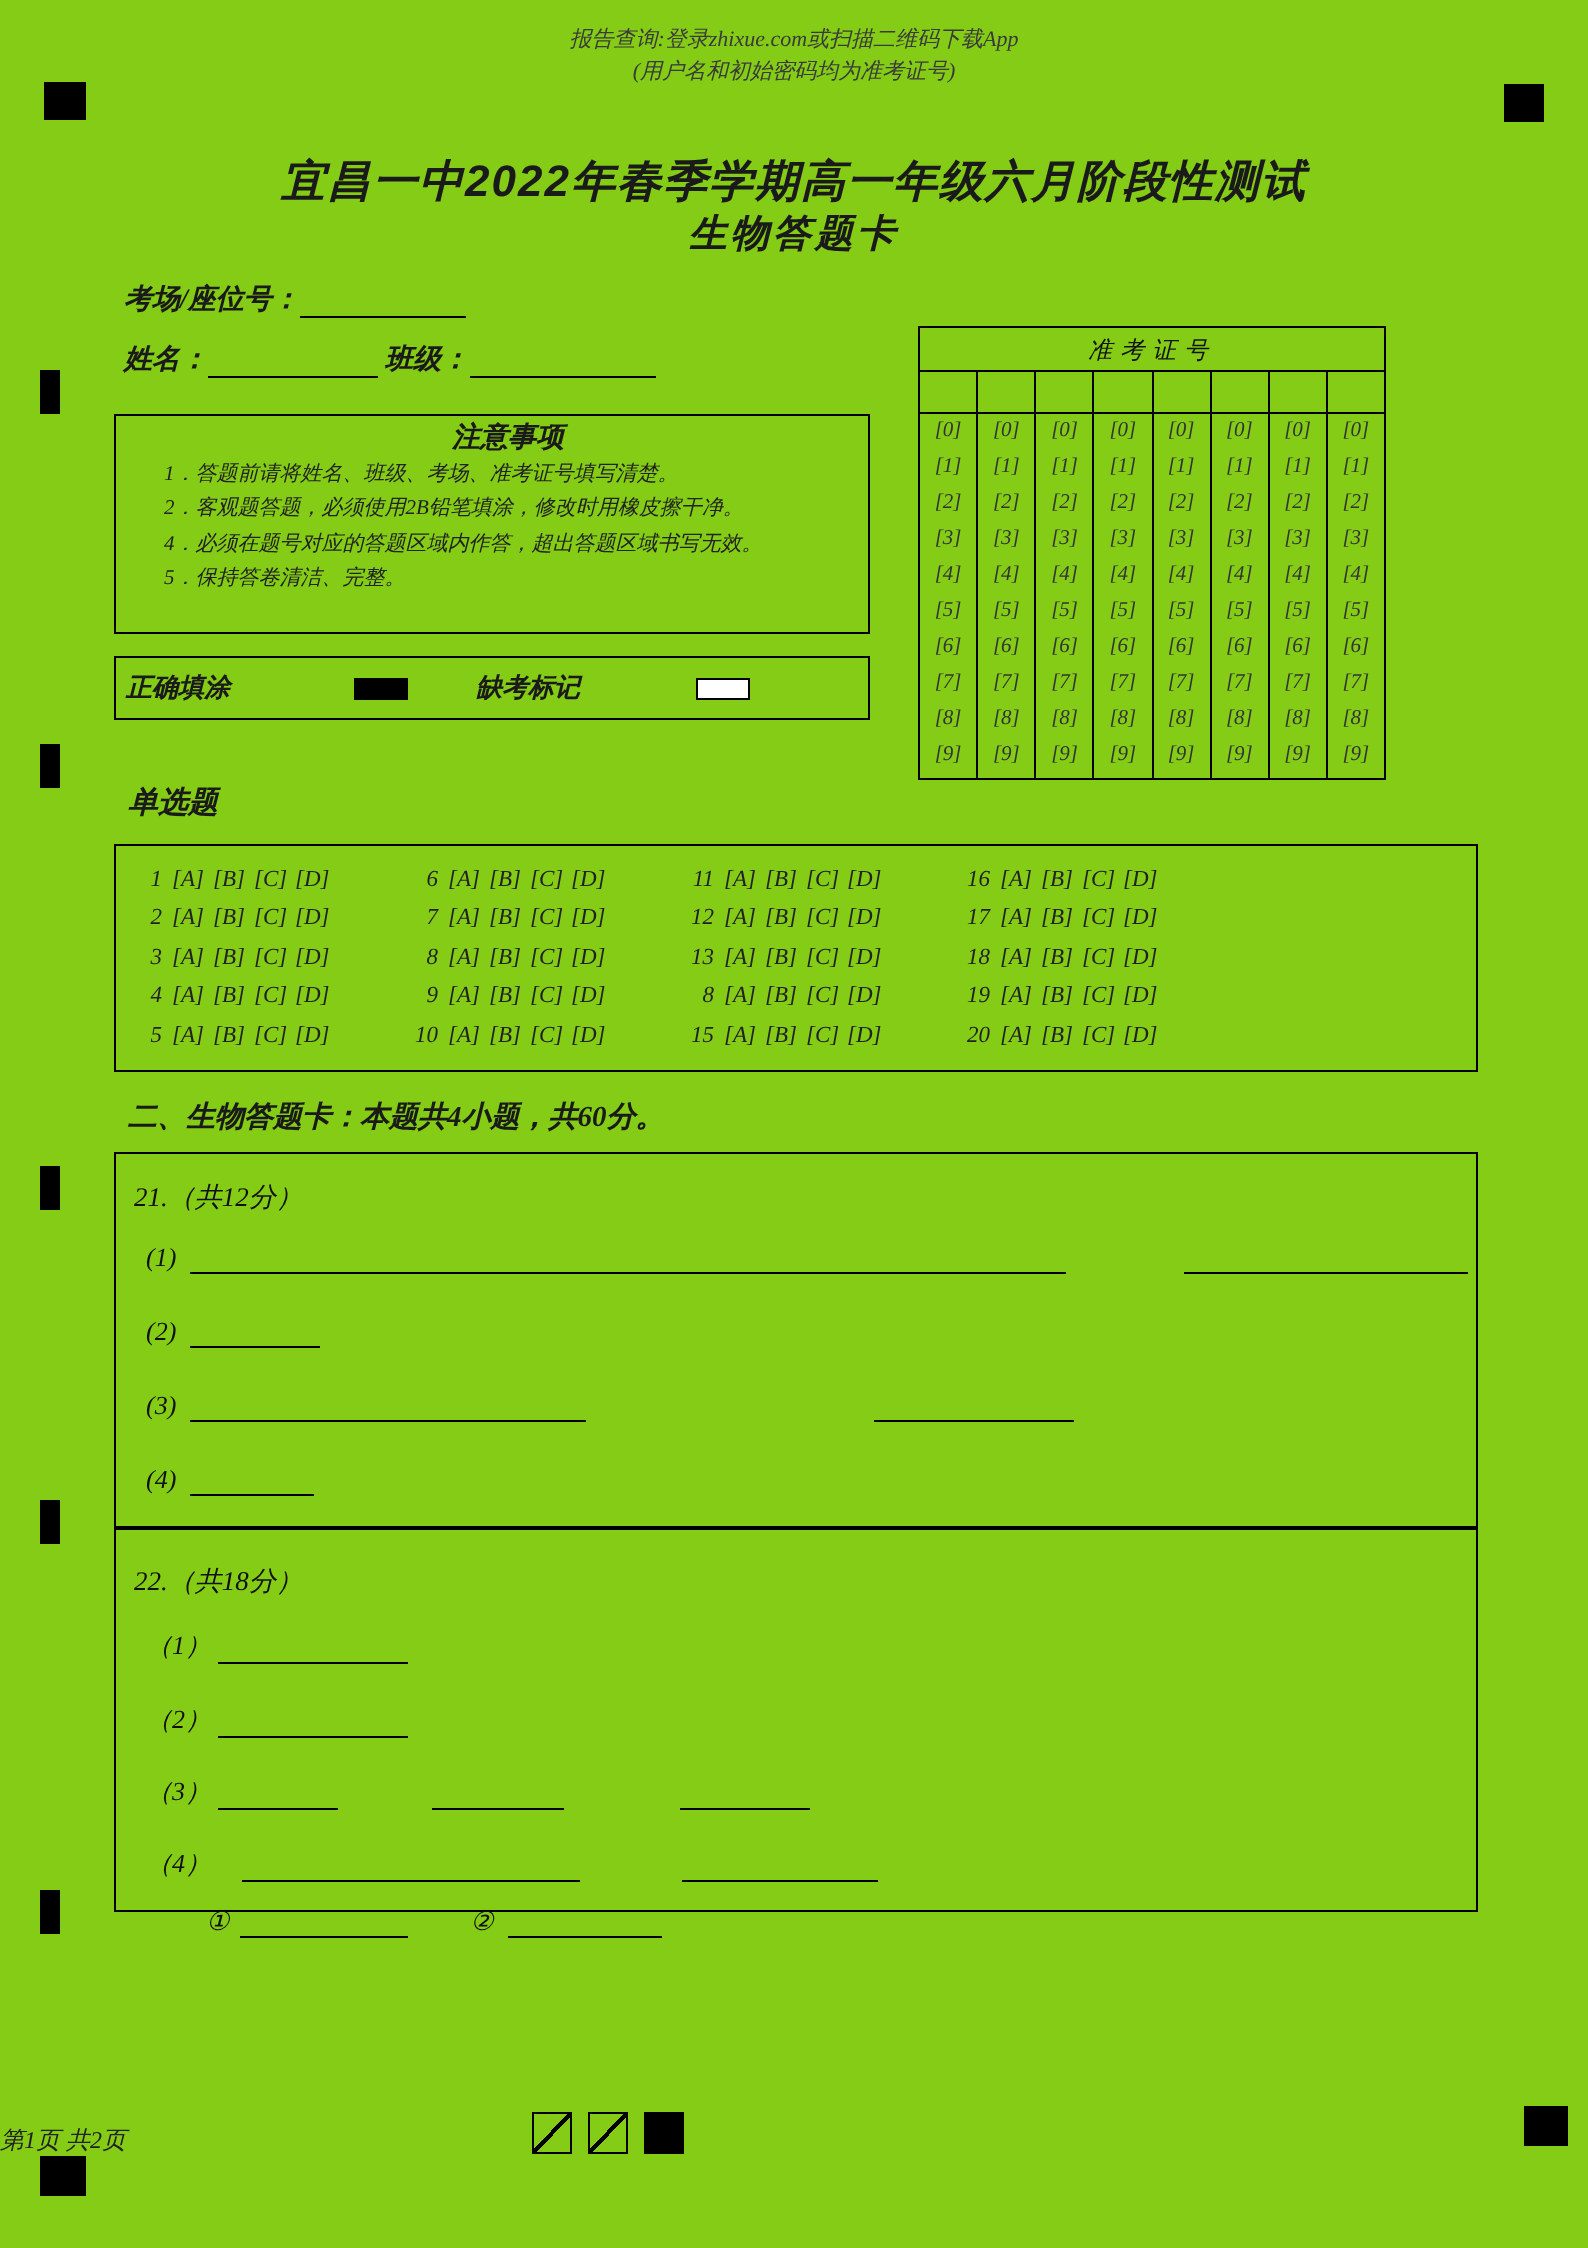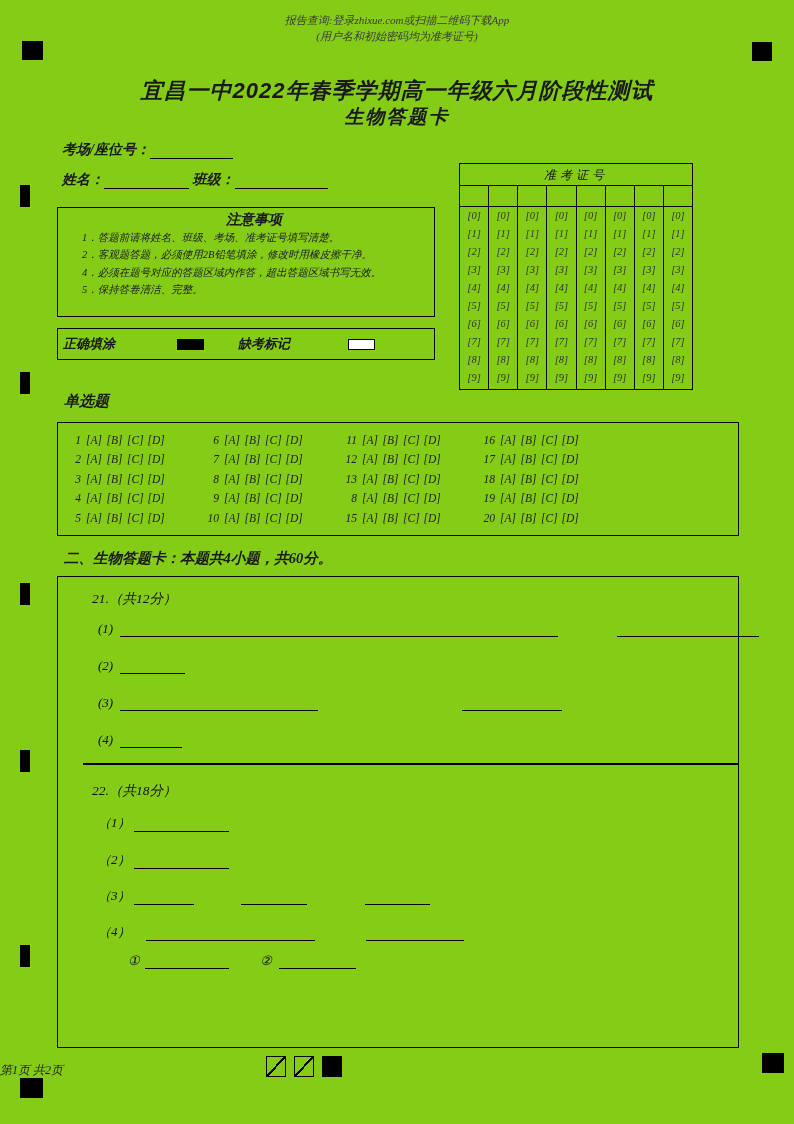--- a/index.html
+++ b/index.html
@@ -60,22 +60,22 @@
   
   .mc-label { position:absolute; left:64px; top:392px; font-weight:bold; font-size:15px; }
   .mc-box { position:absolute; left:57px; top:422px; width:682px; height:114px;
     border:1.5px solid #000; display:flex; padding:8px 16px 0 5px; }
   .mc-col { width:106px; margin-right:32px; }
   .mc-row { height:19.4px; line-height:19.4px; font-size:11.5px; color:#222; white-space:nowrap; }
   .qnum { display:inline-block; width:18px; text-align:right; margin-right:5px; }
   .opt  { display:inline-block; width:20.5px; }
   
   .sec2-heading { position:absolute; left:64px; top:549px; font-weight:bold; font-size:14.5px; }
-  .subj-box { position:absolute; left:57px; top:576px; width:682px; height:472px;
-    border:1.5px solid #000; display:flex; flex-direction:column;padding-left:25px; }
+  .subj-box { position:absolute; left:57px; top:576px; width:682px; height:380px;
+    border:1.5px solid #000; display:flex; flex-direction:column; }
   .q-area { position:relative; }
   .q21 { height:188px; border-bottom:2px solid #000; }
   .q22 { flex:1;text-align:right; }
   .q-title { position:absolute; left:9px; top:13px; font-size:13.5px; color:#111; }
   .part-row { position:absolute; left:15px; font-size:13px; color:#111; white-space:nowrap; }
   .plabel { display:inline-block; }
   .ansline { display:inline-block; border-bottom:1.4px solid #000; height:14px; vertical-align:bottom; }
   
   .footer-squares { position:absolute; left:266px; top:1056px; display:flex; }
   .fsq { width:20px; height:21px; margin-right:8px; }

